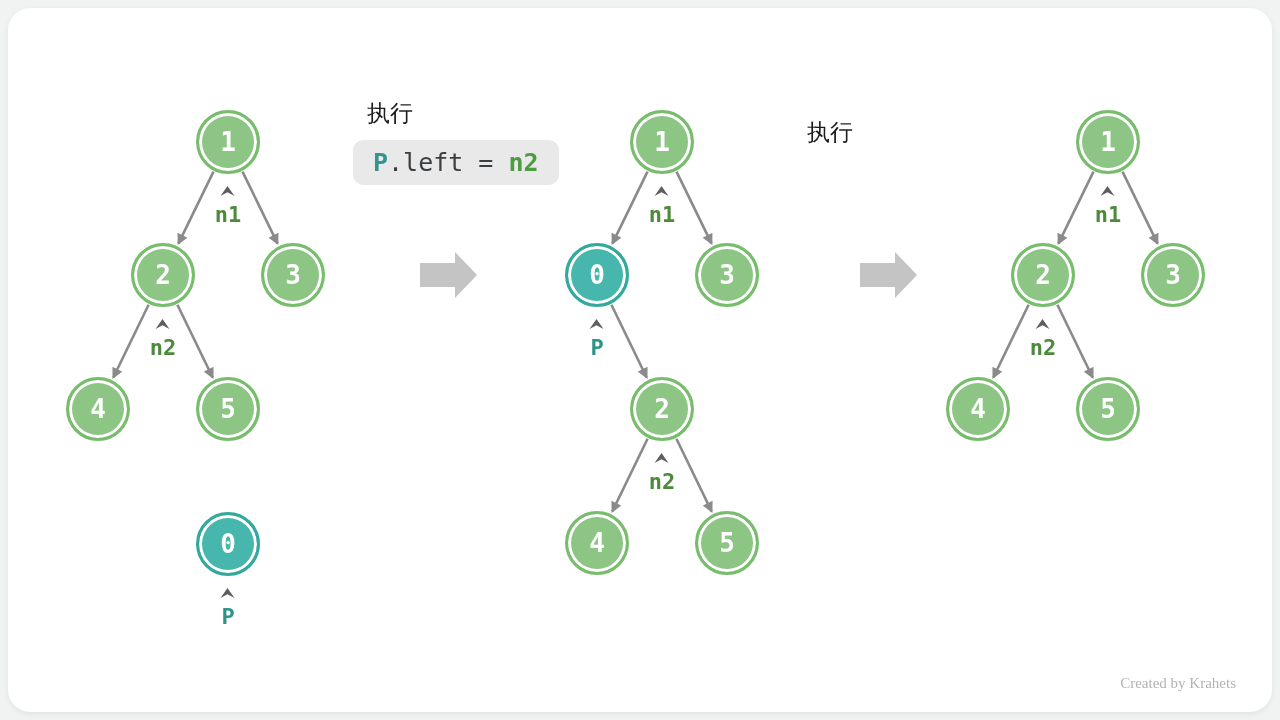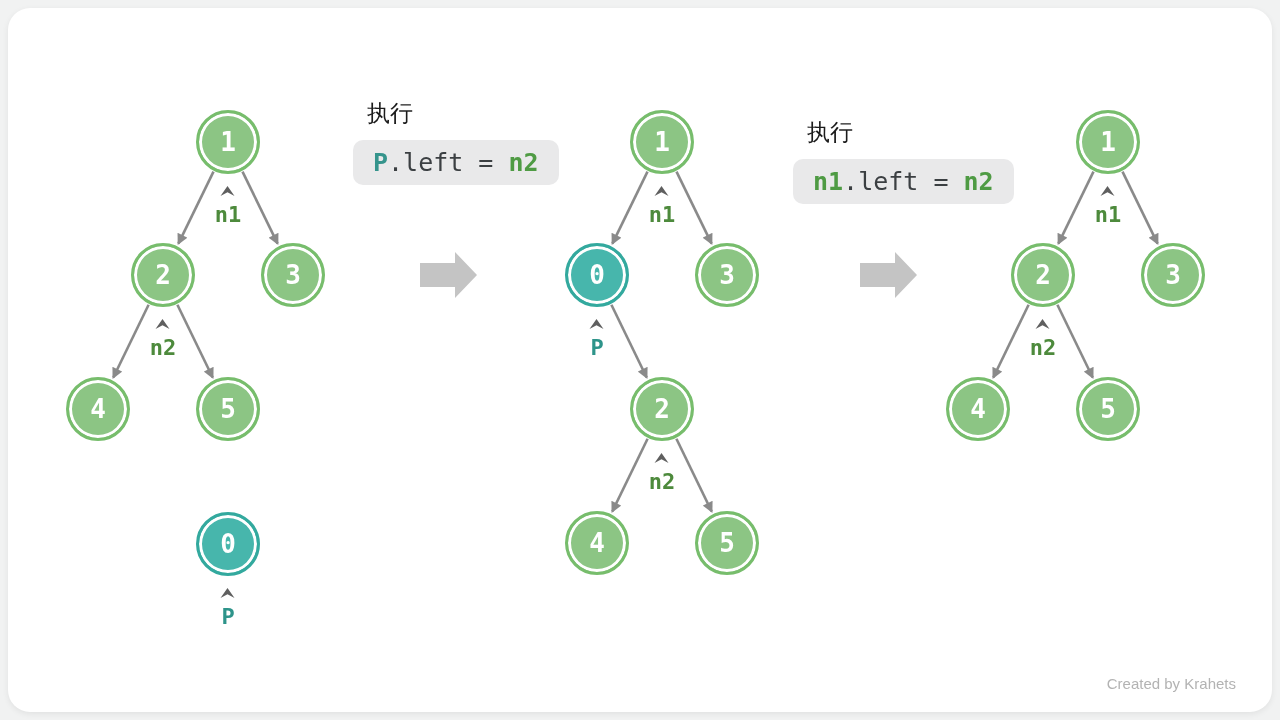--- a/index.html
+++ b/index.html
@@ -24,21 +24,21 @@
   .code-header{font-family:"Liberation Sans","DejaVu Sans",sans-serif;font-size:23px;
     font-weight:500;color:var(--header-text,#1b1b1b);margin:0 0 12px 14px;line-height:30px;}
   .code-box{background:var(--code-bg,#e9e9ea);border-radius:10px;padding:4px 20px;display:inline-block;}
   .code-line{font-family:"DejaVu Sans Mono",monospace;font-size:25px;line-height:37px;
     white-space:pre;color:var(--code-plain,#3b3f42);}
   .seg-green{color:var(--code-green,#4F9B44);font-weight:bold;}
   .seg-teal{color:var(--code-teal,#35948C);font-weight:bold;}
   .seg-plain{color:var(--code-plain,#3b3f42);}
   .flow-arrow{position:absolute;z-index:2;width:58px;height:48px;}
   #watermark{position:absolute;right:44px;top:675px;z-index:2;
-    font-family:Liberation Sans, sans-serif;font-size:15px;color:var(--watermark,#b3b3b3);}
+    font-family:Liberation Serif, serif;font-size:15px;color:var(--watermark,#b3b3b3);}
 </style>
 </head>
 <body>
 
 <div id="card"></div>
 
 <div id="stage">
   <svg id="edge-layer" width="1280" height="720" viewBox="0 0 1280 720">
     <defs>
       <marker id="arrowhead" viewBox="0 0 10 10" refX="8.5" refY="5" markerWidth="4.8" markerHeight="4.2" orient="auto">
@@ -103,20 +103,20 @@
     <div class="node green" style="left: 1076px; top: 377px;">5</div>
     <div class="chevron" style="left: 1100px; top: 182px;"><svg width="15" height="10" viewBox="0 0 15 10">
         <path d="M7.5 0 L14.5 10 L7.5 6.2 L0.5 10 Z" fill="#5F5F5F"></path>
       </svg></div>
     <div class="ptr-label green" style="left: 1068px; top: 202px;">n1</div>
     <div class="chevron" style="left: 1035px; top: 315px;"><svg width="15" height="10" viewBox="0 0 15 10">
         <path d="M7.5 0 L14.5 10 L7.5 6.2 L0.5 10 Z" fill="#5F5F5F"></path>
       </svg></div>
     <div class="ptr-label green" style="left: 1003px; top: 335px;">n2</div>
     <div class="codeblock" style="left: 353px; top: 98px;"><div class="code-header">执行</div><div class="code-box"><div class="code-line"><span class="seg-teal">P</span><span class="seg-plain">.left = </span><span class="seg-green">n2</span></div></div></div>
-    <div class="codeblock" style="left: 793px; top: 117px;"><div class="code-header">执行</div><div class="code-box"><div class="code-line"><span class="seg-green">n1</span><span class="seg-plain">.left = </span><span class="seg-green">n2</span></div></div></div>
+    <div class="codeblock" style="left: 793px; top: 117px;"><div class="code-header">执行</div></div>
     <div class="flow-arrow" style="left: 420px; top: 251px;"><svg width="58" height="48" viewBox="0 0 58 48">
         <polygon points="0,12 35,12 35,1 57,24 35,47 35,36 0,36" fill="#C4C4C4"></polygon>
       </svg></div>
     <div class="flow-arrow" style="left: 860px; top: 251px;"><svg width="58" height="48" viewBox="0 0 58 48">
         <polygon points="0,12 35,12 35,1 57,24 35,47 35,36 0,36" fill="#C4C4C4"></polygon>
       </svg></div>
   </div>
 
 </body></html>

